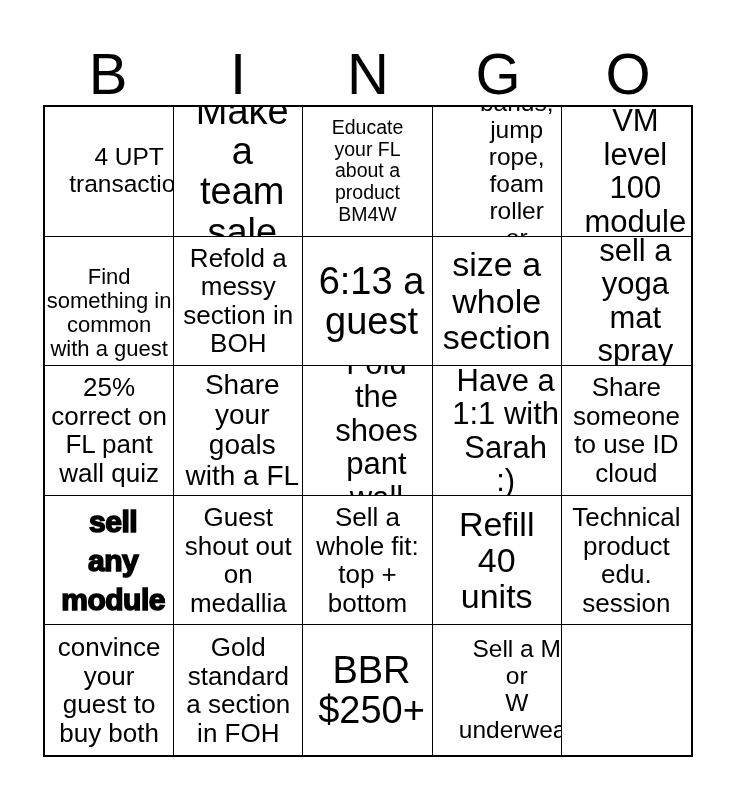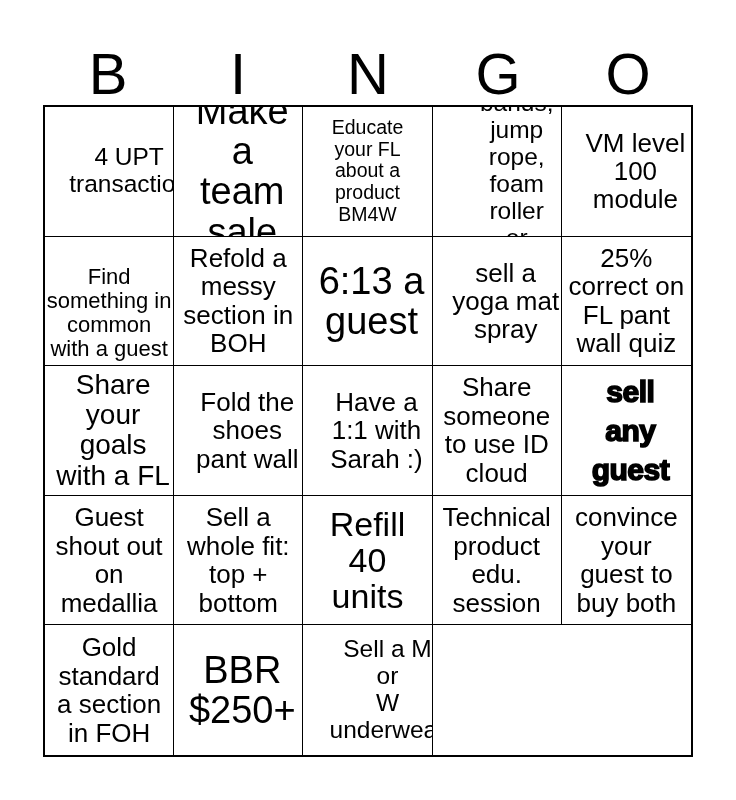--- a/index.html
+++ b/index.html
@@ -77,21 +77,21 @@
     white-space: pre-line;
     font-weight: 400;
   }
 
   
   .s19 { font-size: 19.5px; line-height: 1.12; }
   .s22 { font-size: 22px;   line-height: 1.10; margin-top: 24px; }
   .s24 { font-size: 24.5px; line-height: 1.10; padding-left: 40px; }
   .s26 { font-size: 26px;   line-height: 1.10; }
   .s28 { font-size: 28px;   line-height: 1.08; padding-left: 8px; }
-  .s31 { font-size: 26px;   line-height: 1.08; padding-left: 18px; }
+  .s31 { font-size: 31px;   line-height: 1.08; padding-left: 18px; }
   .s34 { font-size: 34px;   line-height: 1.07; }
   .s38 { font-size: 38px;   line-height: 1.06; margin-left: 8px; }
   .s46 { font-size: 46px;   line-height: 1.04; }
 
   
   .black-weight {
     font-weight: 700;
     font-size: 30px;
     line-height: 1.30;
     letter-spacing: -0.5px;
@@ -150,20 +150,25 @@
         <span class="cell-text s26">Refold a
 messy
 section in
 BOH</span>
       </div>
       <div class="cell">
         <span class="cell-text s38">6:13 a
 guest</span>
       </div>
       <div class="cell">
+        <span class="cell-text s34">size a
+whole
+section</span>
+      </div>
+      <div class="cell">
         <span class="cell-text s31">sell a
 yoga mat
 spray</span>
       </div>
       <div class="cell">
         <span class="cell-text s26">25%
 correct on
 FL pant
 wall quiz</span>
       </div>
@@ -184,21 +189,21 @@
       </div>
       <div class="cell">
         <span class="cell-text s26">Share
 someone
 to use ID
 cloud</span>
       </div>
       <div class="cell">
         <span class="cell-text s28 black-weight">sell
 any
-guest</span>
+module</span>
       </div>
       <div class="cell">
         <span class="cell-text s26">Guest
 shout out
 on
 medallia</span>
       </div>
       <div class="cell">
         <span class="cell-text s26">Sell a
 whole fit:

